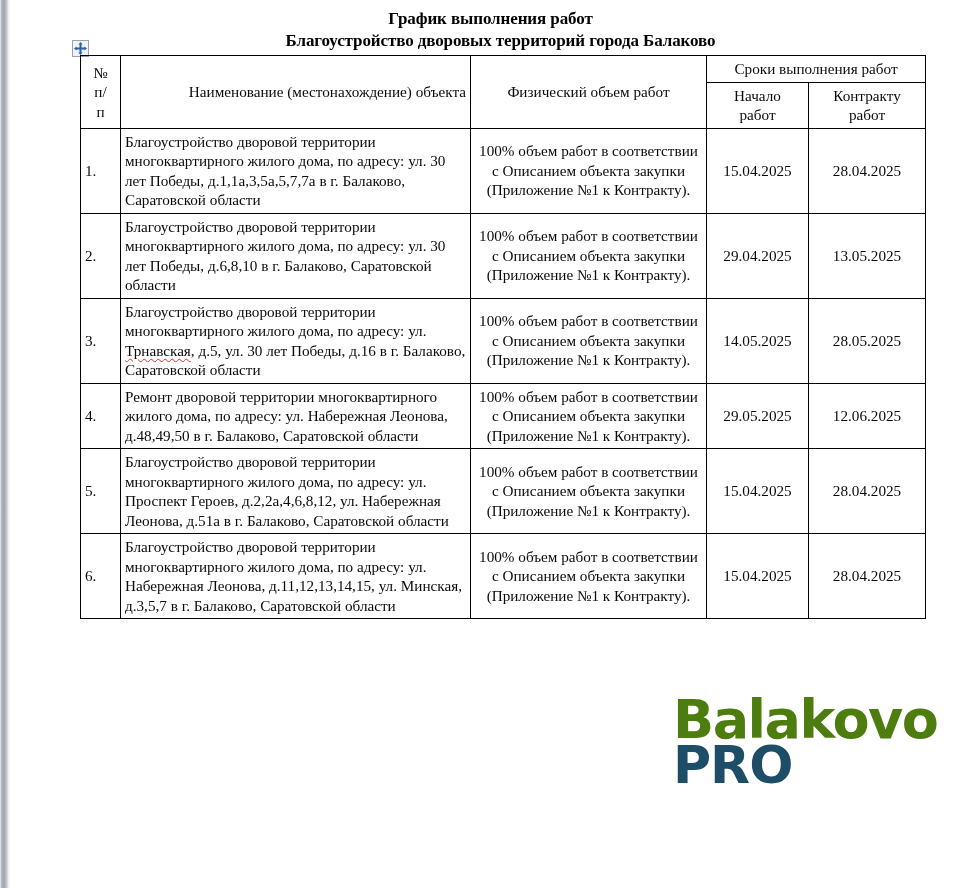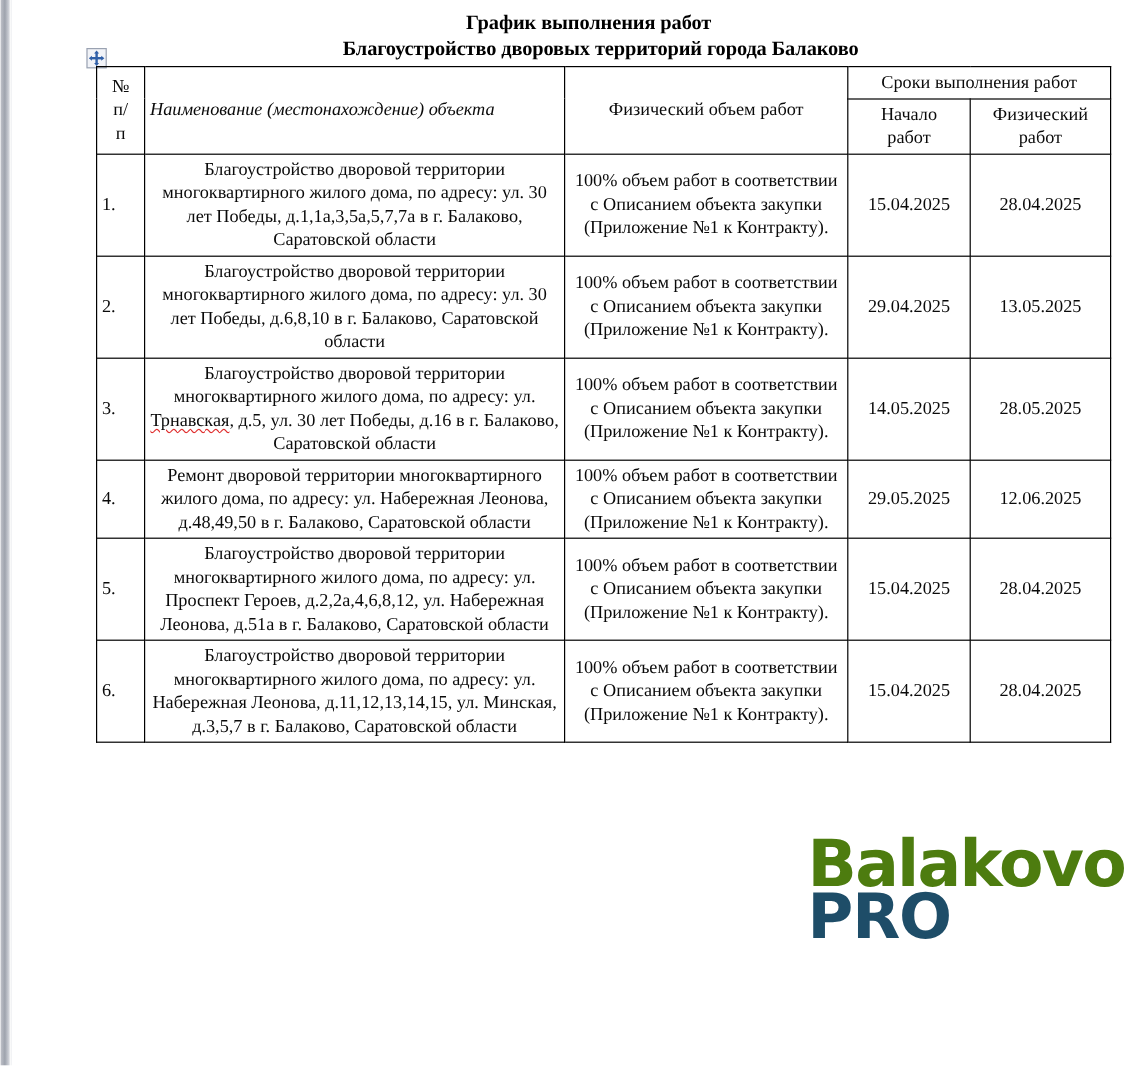--- a/index.html
+++ b/index.html
@@ -90,33 +90,33 @@
   }
 
   
   col.c-num    { width: 40px;  }
   col.c-name   { width: 350px; }
   col.c-vol    { width: 236px; }
   col.c-start  { width: 102px; }
   col.c-end    { width: 117px; }
 
   .h-num   { text-align: center; line-height: 25px; }
-  .h-name  { text-align: left; font-style: italic; }
+  .h-name  { text-align: right; }
   .h-vol   { text-align: center; }
   .h-terms { text-align: center; padding: 1px 4px; }
   .h-start, .h-end { text-align: center; line-height: 22px; }
 
   td.cell-num {
     text-align: left;
     vertical-align: top;
     padding-top: 6px;
     padding-left: 6px;
   }
   td.cell-name {
-    text-align: center;
+    text-align: left;
     vertical-align: top;
     padding-top: 6px;
     margin-left: 43px;
   }
   td.cell-vol {
     text-align: center;
     vertical-align: top;
     padding-top: 6px;
   }
   td.cell-date {
@@ -206,21 +206,21 @@
           <th class="h-name" rowspan="2">Наименование (местонахождение) объекта</th>
           <th class="h-vol" rowspan="2">Физический объем работ</th>
           <th class="h-terms" colspan="2">Сроки выполнения работ</th>
         </tr>
         <tr>
           <th class="h-start">
             <div>Начало</div>
             <div>работ</div>
           </th>
           <th class="h-end">
-            <div>Физический</div>
+            <div>Контракту</div>
             <div>работ</div>
           </th>
         </tr>
       </thead>
       <tbody>
         <tr>
           <td class="cell-num">1.</td>
           <td class="cell-name">Благоустройство дворовой территории многоквартирного жилого дома, по адресу: ул. 30 лет Победы, д.1,1а,3,5а,5,7,7а в г. Балаково, Саратовской области</td>
           <td class="cell-vol">100% объем работ в соответствии с Описанием объекта закупки (Приложение №1 к Контракту).</td>
           <td class="cell-date">15.04.2025</td>

